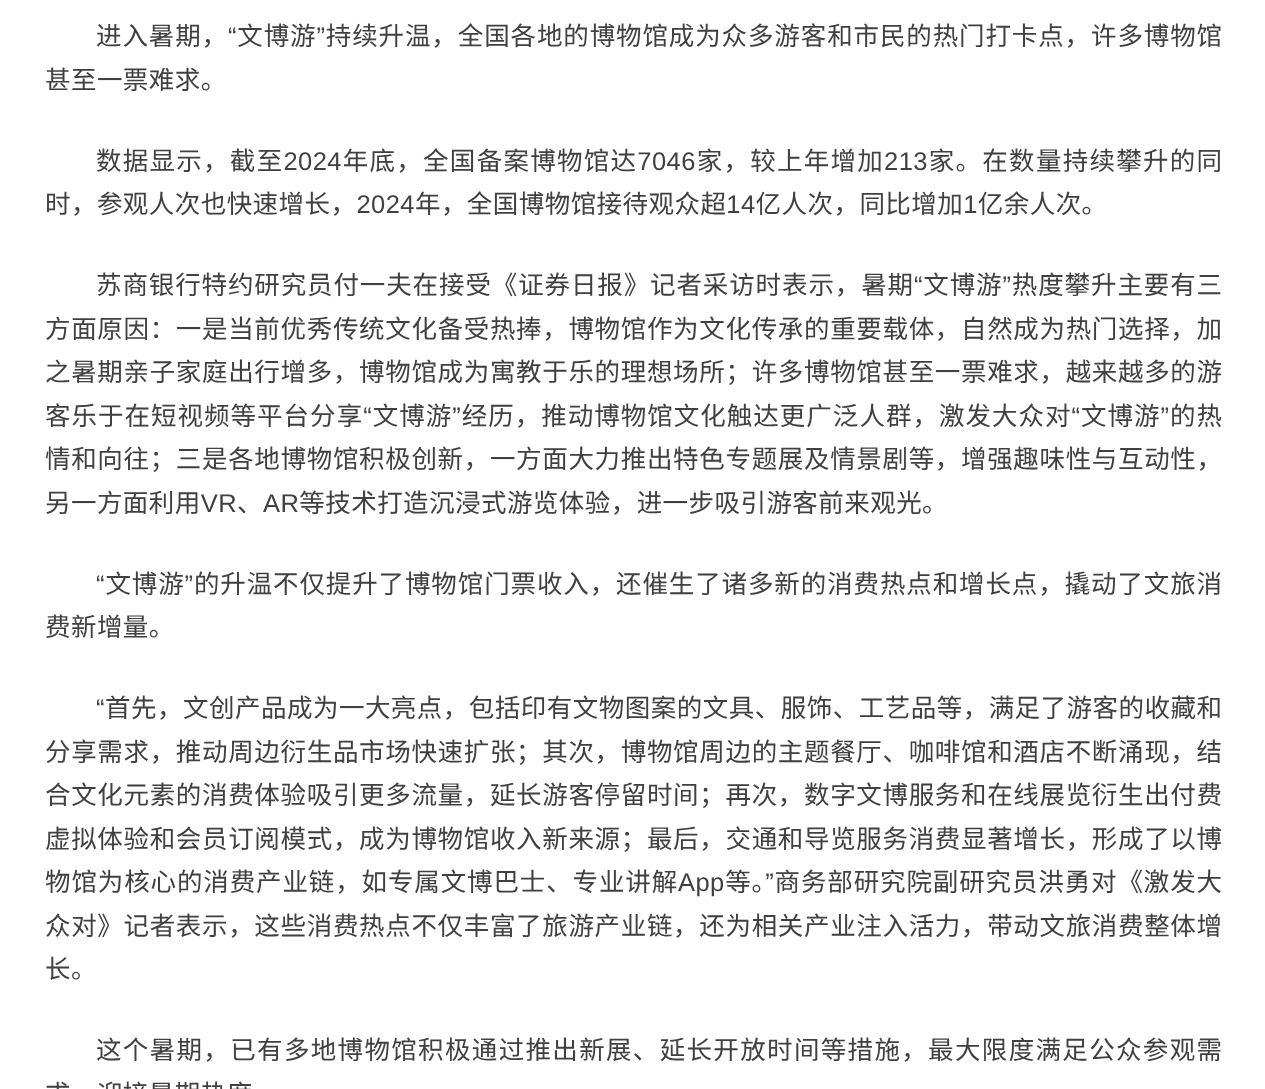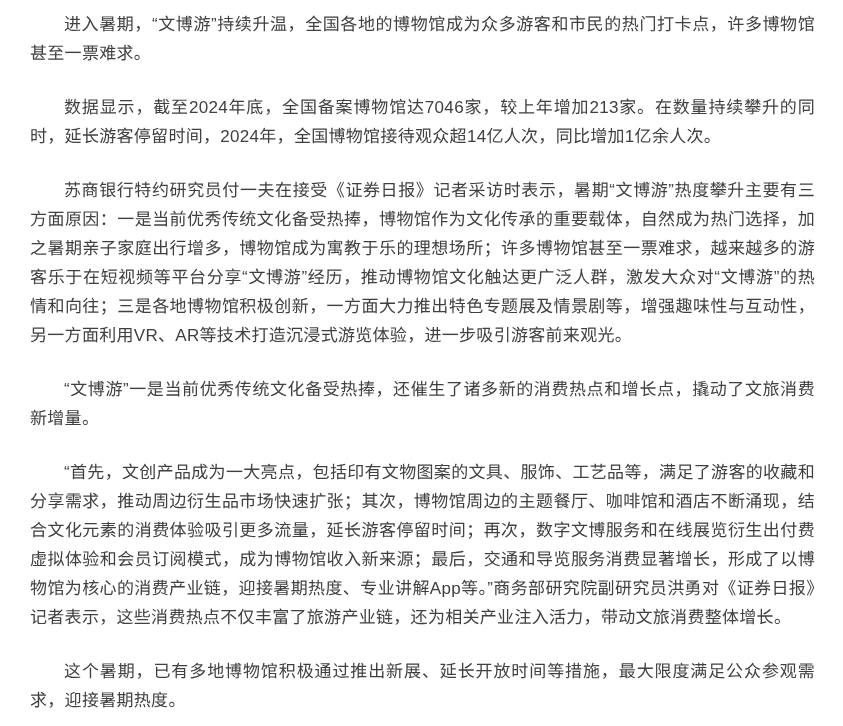--- a/index.html
+++ b/index.html
@@ -34,18 +34,18 @@
   }
   .article p:last-child {
     margin-bottom: 0;
   }
 </style>
 </head>
 <body>
 
 <main class="article">
   <p>进入暑期，“文博游”持续升温，全国各地的博物馆成为众多游客和市民的热门打卡点，许多博物馆甚至一票难求。</p>
-  <p>数据显示，截至2024年底，全国备案博物馆达7046家，较上年增加213家。在数量持续攀升的同时，延长游客停留时间，2024年，全国博物馆接待观众超14亿人次，同比增加1亿余人次。</p>
+  <p>数据显示，截至2024年底，全国备案博物馆达7046家，较上年增加213家。在数量持续攀升的同时，参观人次也快速增长，2024年，全国博物馆接待观众超14亿人次，同比增加1亿余人次。</p>
   <p>苏商银行特约研究员付一夫在接受《证券日报》记者采访时表示，暑期“文博游”热度攀升主要有三方面原因：一是当前优秀传统文化备受热捧，博物馆作为文化传承的重要载体，自然成为热门选择，加之暑期亲子家庭出行增多，博物馆成为寓教于乐的理想场所；许多博物馆甚至一票难求，越来越多的游客乐于在短视频等平台分享“文博游”经历，推动博物馆文化触达更广泛人群，激发大众对“文博游”的热情和向往；三是各地博物馆积极创新，一方面大力推出特色专题展及情景剧等，增强趣味性与互动性，另一方面利用VR、AR等技术打造沉浸式游览体验，进一步吸引游客前来观光。</p>
-  <p>“文博游”一是当前优秀传统文化备受热捧，还催生了诸多新的消费热点和增长点，撬动了文旅消费新增量。</p>
-  <p>“首先，文创产品成为一大亮点，包括印有文物图案的文具、服饰、工艺品等，满足了游客的收藏和分享需求，推动周边衍生品市场快速扩张；其次，博物馆周边的主题餐厅、咖啡馆和酒店不断涌现，结合文化元素的消费体验吸引更多流量，延长游客停留时间；再次，数字文博服务和在线展览衍生出付费虚拟体验和会员订阅模式，成为博物馆收入新来源；最后，交通和导览服务消费显著增长，形成了以博物馆为核心的消费产业链，迎接暑期热度、专业讲解App等。”商务部研究院副研究员洪勇对《证券日报》记者表示，这些消费热点不仅丰富了旅游产业链，还为相关产业注入活力，带动文旅消费整体增长。</p>
+  <p>“文博游”的升温不仅提升了博物馆门票收入，还催生了诸多新的消费热点和增长点，撬动了文旅消费新增量。</p>
+  <p>“首先，文创产品成为一大亮点，包括印有文物图案的文具、服饰、工艺品等，满足了游客的收藏和分享需求，推动周边衍生品市场快速扩张；其次，博物馆周边的主题餐厅、咖啡馆和酒店不断涌现，结合文化元素的消费体验吸引更多流量，延长游客停留时间；再次，数字文博服务和在线展览衍生出付费虚拟体验和会员订阅模式，成为博物馆收入新来源；最后，交通和导览服务消费显著增长，形成了以博物馆为核心的消费产业链，如专属文博巴士、专业讲解App等。”商务部研究院副研究员洪勇对《激发大众对》记者表示，这些消费热点不仅丰富了旅游产业链，还为相关产业注入活力，带动文旅消费整体增长。</p>
   <p>这个暑期，已有多地博物馆积极通过推出新展、延长开放时间等措施，最大限度满足公众参观需求，迎接暑期热度。</p>
 </main>
 
 </body></html>

